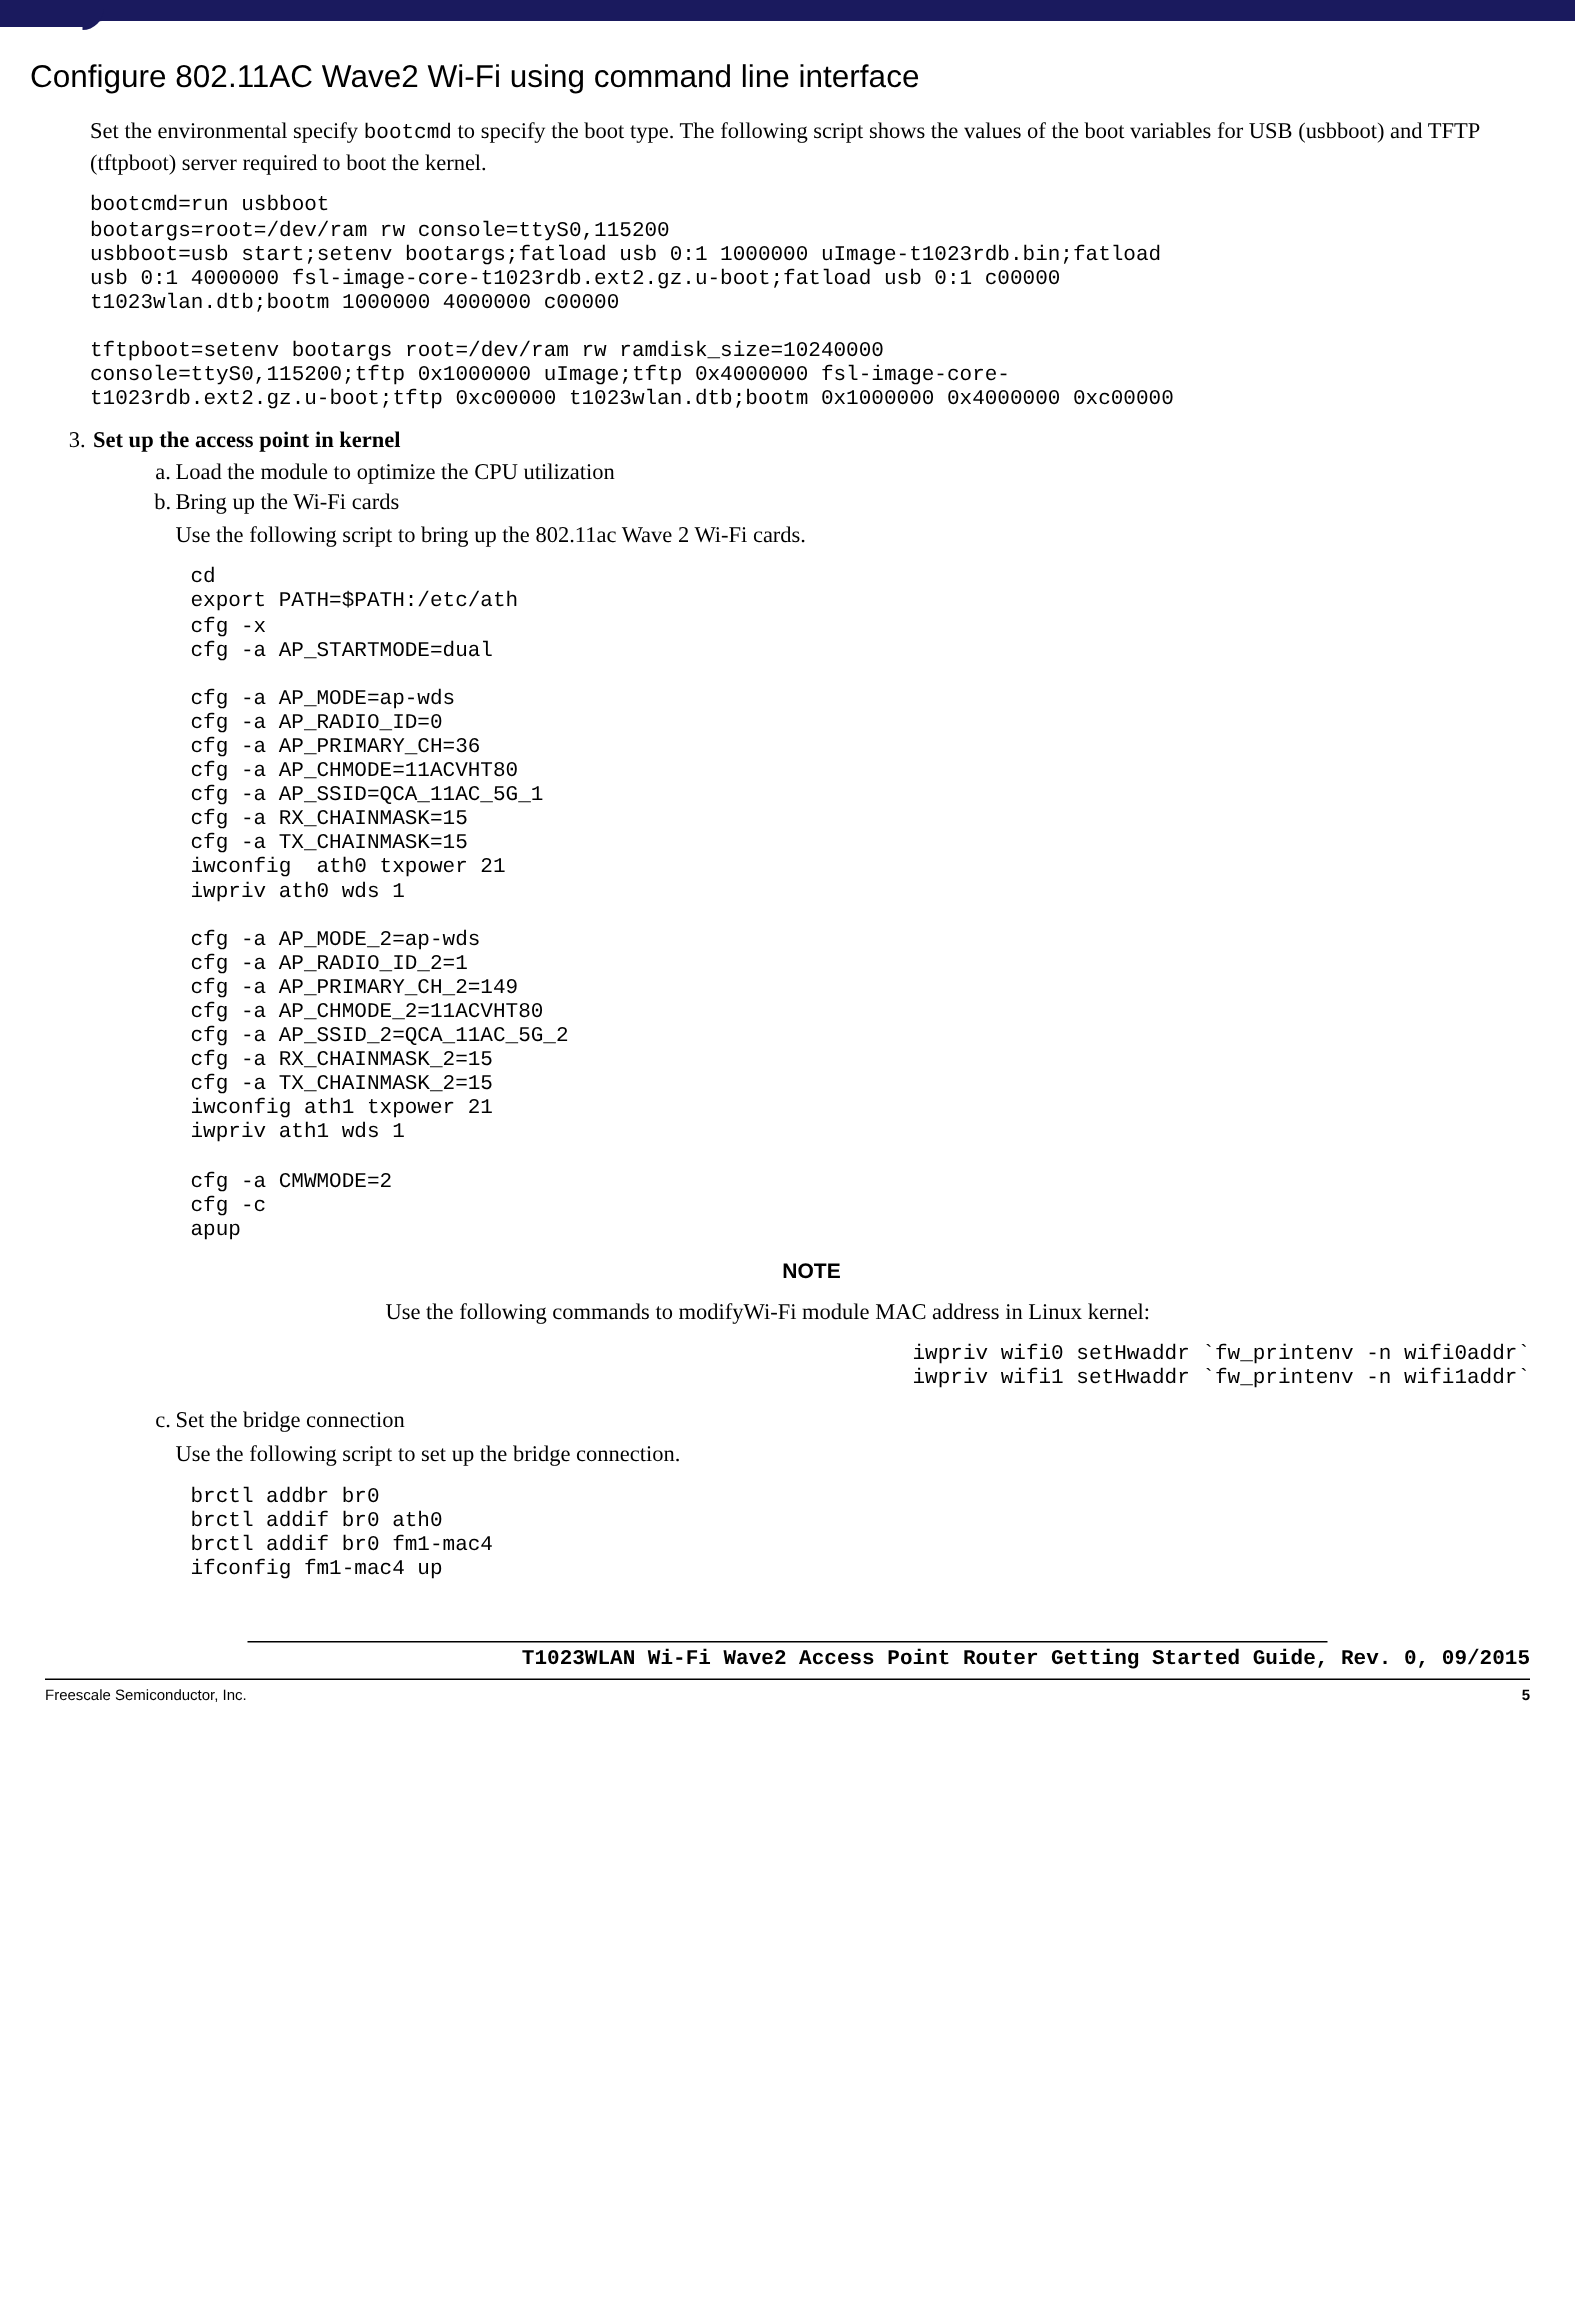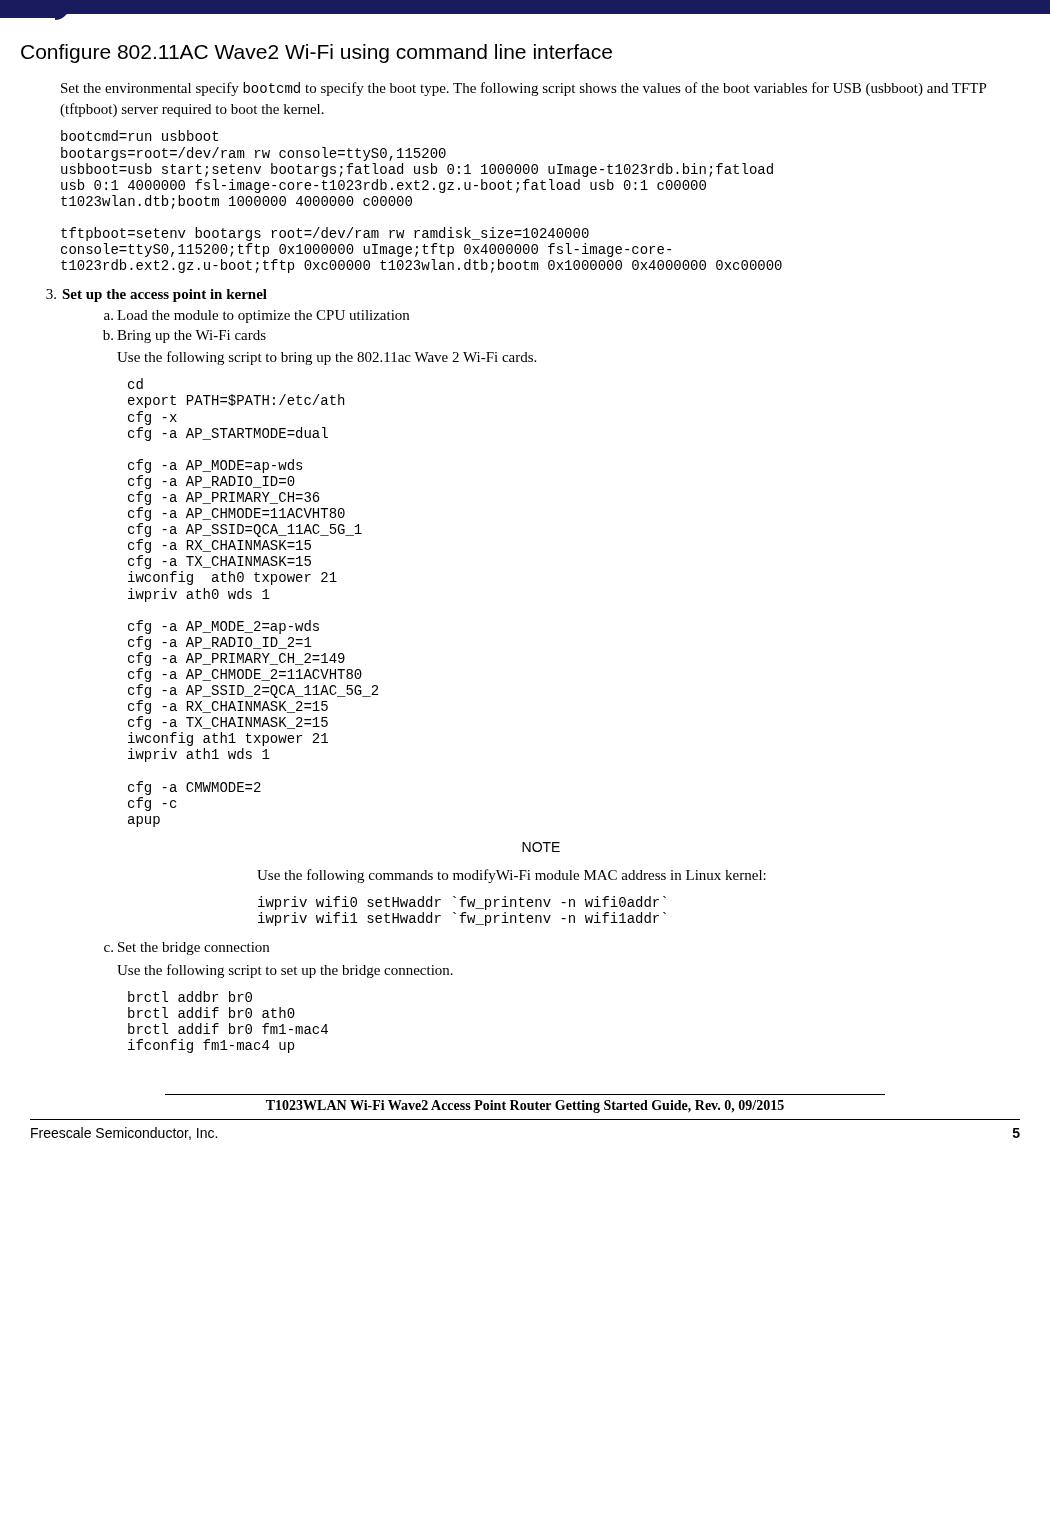--- a/index.html
+++ b/index.html
@@ -65,20 +65,21 @@
       font-size: 14px;
       white-space: pre;
       margin: 10px 0 10px 10px;
       line-height: 1.15;
     }
     .code-block.indented {
       margin-left: 65px;
     }
     .code-block.note-code {
       margin-left: 195px;
+      text-align: right;
     }
     ol.numbered {
       list-style: none;
       padding-left: 0;
       margin-left: -18px;
     }
     ol.numbered > li {
       position: relative;
       padding-left: 30px;
     }
@@ -109,21 +110,21 @@
     .sub-text {
       margin-top: 2px;
       margin-bottom: 4px;
     }
     .note-block {
       margin: 8px 0 8px 195px;
     }
     .note-label {
       text-align: center;
       font-family: Arial, sans-serif;
-      font-weight: normal;
+      font-weight: bold;
       font-size: 14px;
       margin-bottom: 2px;
     }
     .note-text {
       margin-bottom: 6px;
     }
     .footer {
       position: relative;
       margin-top: 30px;
       padding: 10px 10px 0 10px;
@@ -135,25 +136,25 @@
     }
     .footer-hr.short {
       width: 720px;
       margin: 0 auto 2px auto;
     }
     .footer-row {
       display: flex;
       justify-content: space-between;
       align-items: flex-end;
       font-family: Arial, sans-serif;
-      font-size: 14px;
+      font-size: 10px;
     }
     .footer-center {
-      text-align: center;
-      font-family: Liberation Serif, serif;
+      text-align: right;
+      font-family: Liberation Mono, monospace;
       font-weight: bold;
       font-size: 14px;
       margin-bottom: 3px;
     }
     .page-num {
       font-weight: bold;
     }
   </style>
 </head>
 <body>

